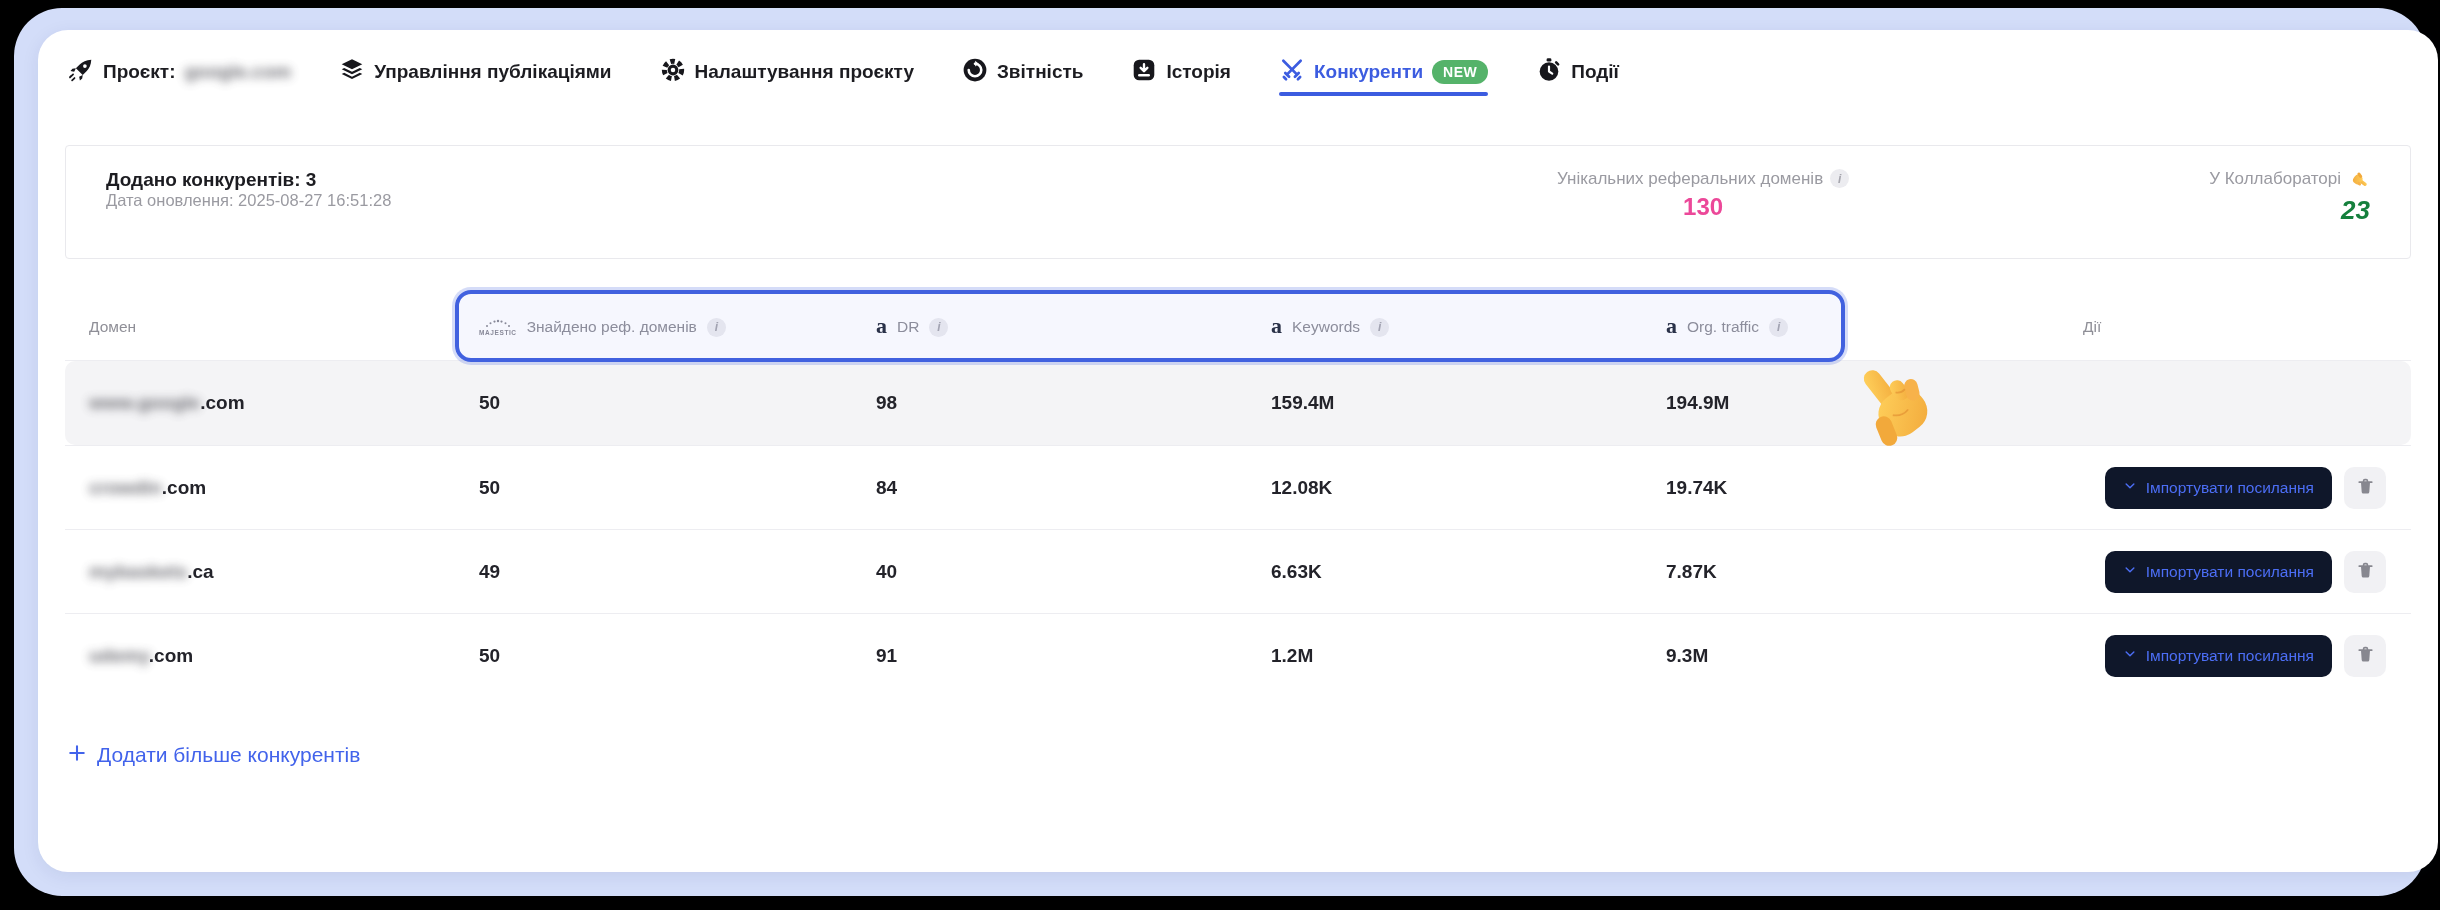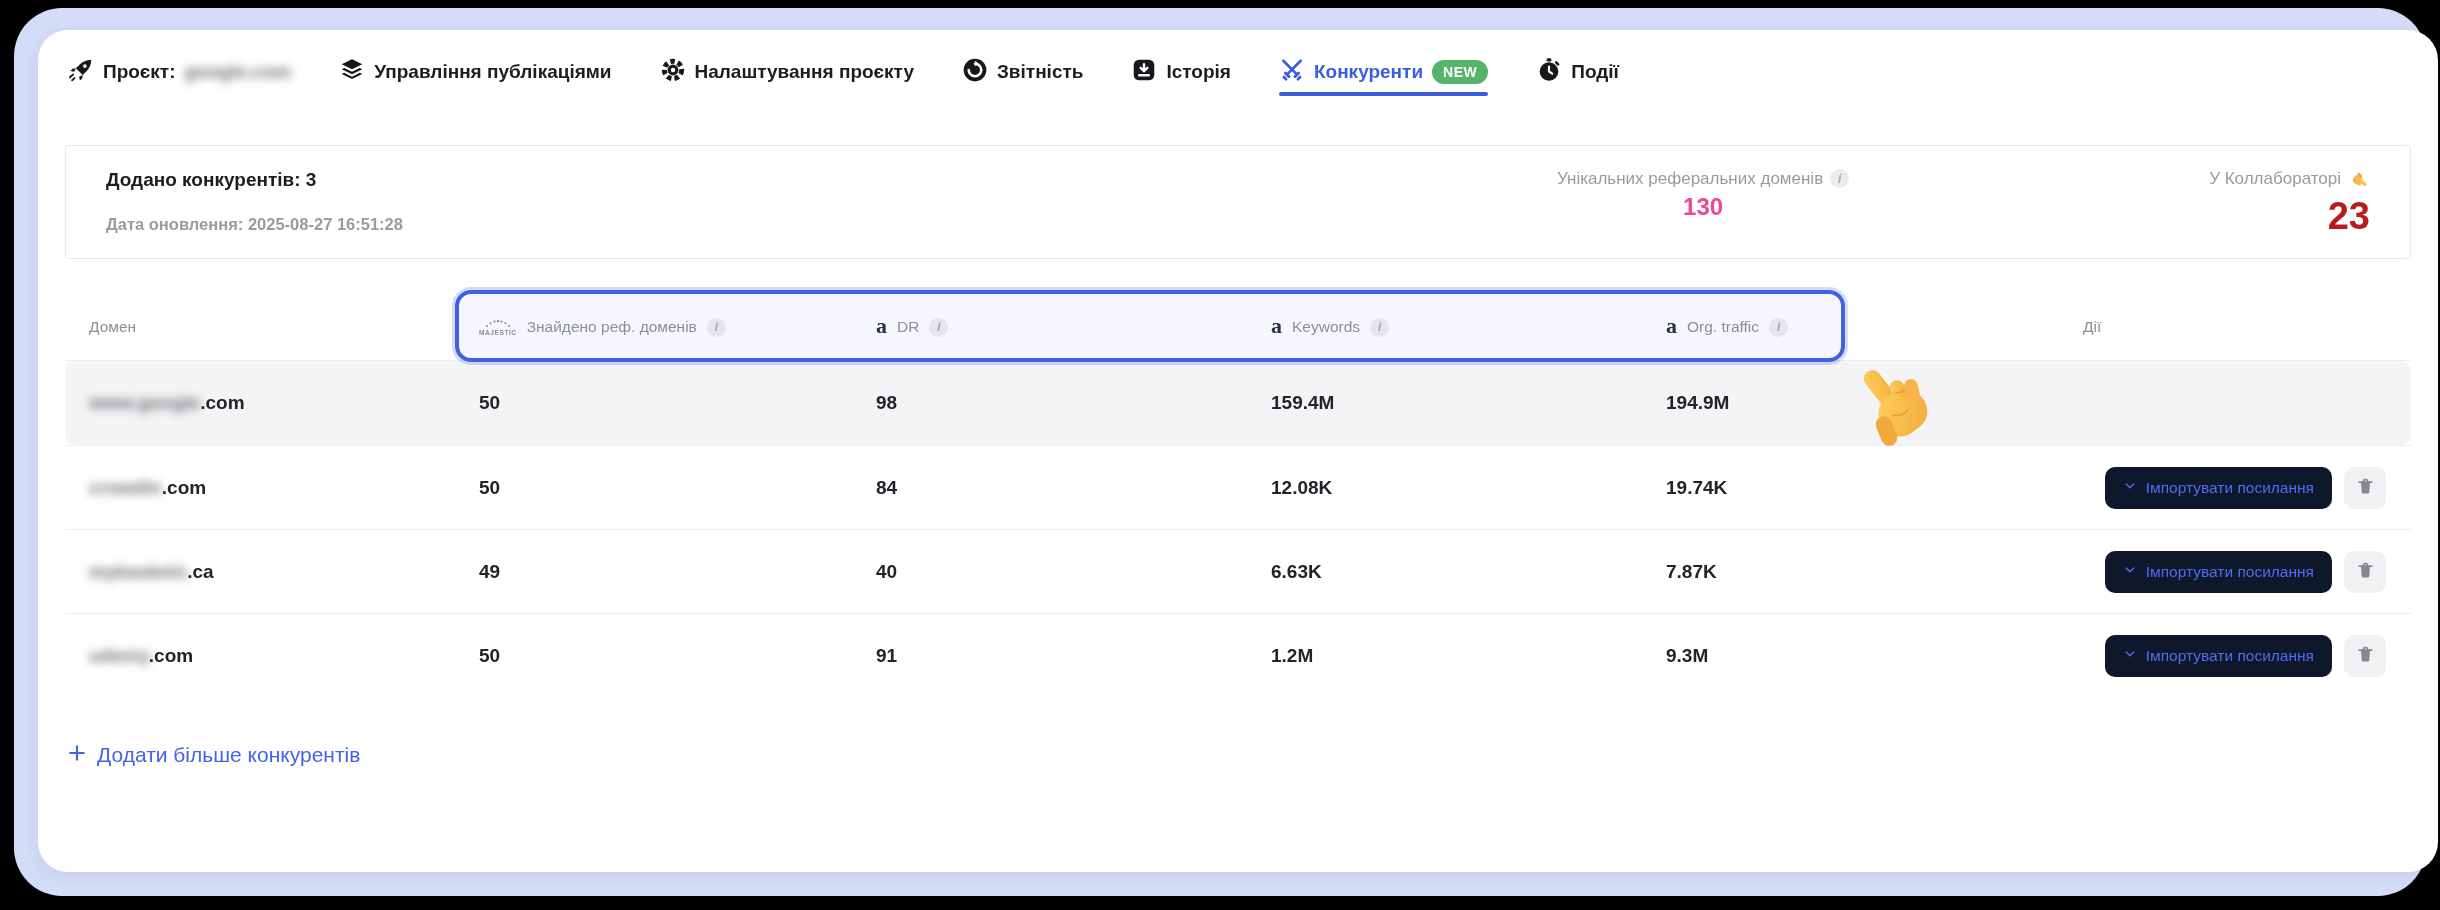--- a/index.html
+++ b/index.html
@@ -20,26 +20,26 @@
                                 background:#3c5ce0; border-radius:2px; }
   .blur-text { filter:blur(5px); opacity:.8; color:#4a4a52; }
   .badge-new { background:#55b36a; color:#fff; font-size:14px; font-weight:700; letter-spacing:.5px;
                padding:4px 11px; border-radius:12px; }
 
   
   .stats { display:flex; align-items:flex-start; margin:51px 27px 0; height:114px;
            border:1px solid #e9e9ed; border-radius:4px; padding:23px 40px 0 40px; }
   .stats-left .line1 { font-size:19px; font-weight:700; color:#1c1c21; }
   .stats-left .line1 b { font-weight:800; }
-  .stats-left .line2 { margin-top:24px; font-size:16.5px; color:#9a9aa1;font-weight:bold; }
+  .stats-left .line2 { margin-top:0; font-size:16.5px; color:#9a9aa1; }
   .stats-mid { margin-left:auto; text-align:center; }
   .stats-label { font-size:17px; color:#9a9aa1; display:inline-flex; gap:7px; }
   .stats-big { margin-top:4px; font-size:24px; font-weight:800; color:#ec4899; }
   .stats-right { margin-left:360px; text-align:right; }
-  .stats-big.blue { color:#b91c1c; font-size:38px; }
+  .stats-big.blue { color:#15803d; font-size:26px;font-style:italic; }
 
   .info { display:inline-flex; align-items:center; justify-content:center; width:19px; height:19px;
           border-radius:50%; background:#ececf0; color:#a6a6ae; font-size:12px; font-weight:700;
           font-style:italic; cursor:pointer; }
 
   
   .table-wrap { position:relative; margin:35px 27px 0; }
   .grid { display:grid; grid-template-columns:390px 397px 395px 395px 381px 1fr; align-items:center; }
   .thead { height:67px; border-bottom:1px solid #ededf1; }
   .th { display:flex; align-items:center; gap:10px; padding-left:24px;

